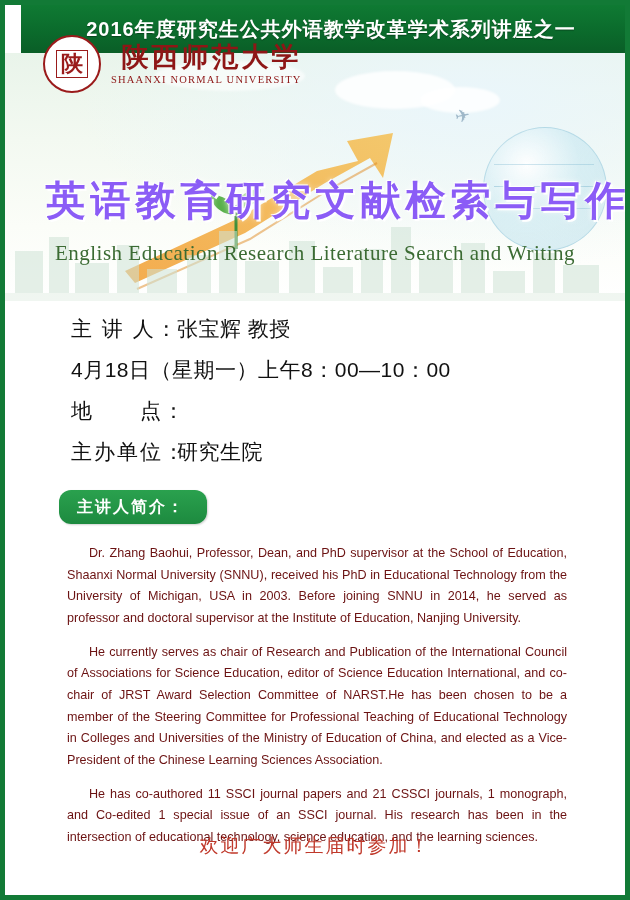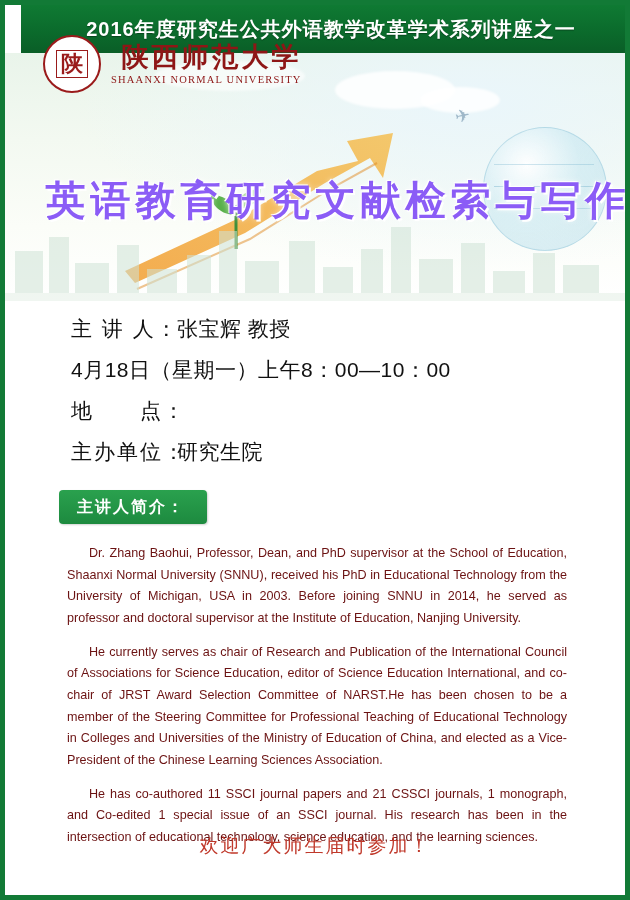--- a/index.html
+++ b/index.html
@@ -222,21 +222,21 @@
     letter-spacing: 0.5px;
   }
   
   .bio-pill {
     position: absolute;
     top: 485px;
     left: 54px;
     height: 34px;
     padding: 0 22px 0 18px;
     background: linear-gradient(180deg, #2aa14e 0%, #1d8a3f 100%);
-    border-radius: 4px;
+    border-radius: 12px;
     display: flex;
     align-items: center;
     box-shadow: 1px 1px 2px rgba(0,0,0,.18);
   }
   .bio-pill span {
     color: #ffffff;
     font-size: 16px;
     font-weight: bold;
     letter-spacing: 2px;
     white-space: nowrap;
@@ -339,20 +339,21 @@
     <div class="logo-seal">
       <div class="seal-char">陕</div>
     </div>
     <div class="logo-text">
       <div class="logo-cn">陕西师范大学</div>
       <div class="logo-en">SHAANXI NORMAL UNIVERSITY</div>
     </div>
   </div>
 
   <div class="title-cn">英语教育研究文献检索与写作</div>
+  <div class="title-en">English Education Research Literature Search and Writing</div>
 
   <div class="info">
     <div class="info-row">
       <div class="info-label">主 讲 人：</div>
       <div class="info-value">张宝辉 教授</div>
     </div>
     <div class="info-row">
       <div class="info-value">4月18日（星期一）上午8：00—10：00</div>
     </div>
     <div class="info-row">

